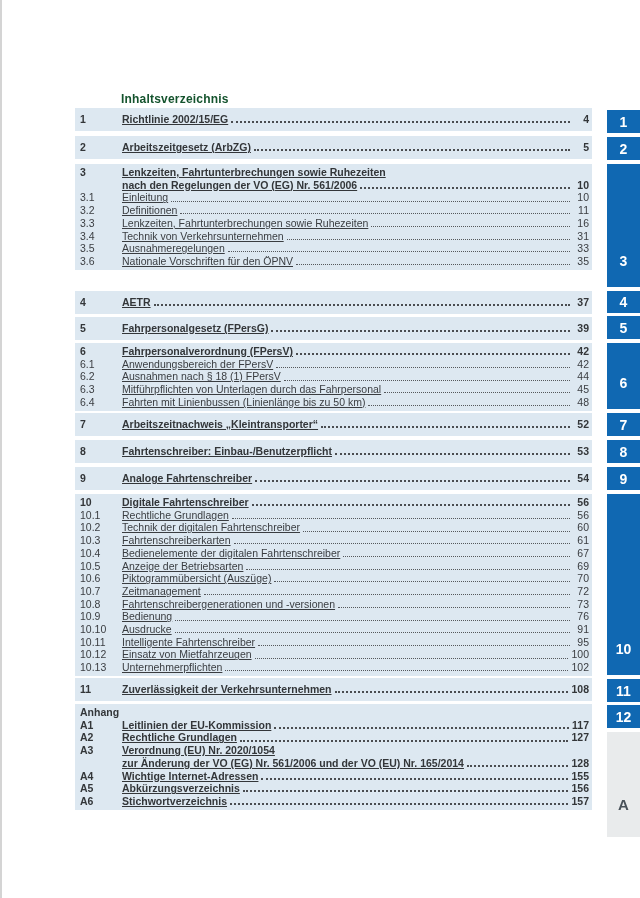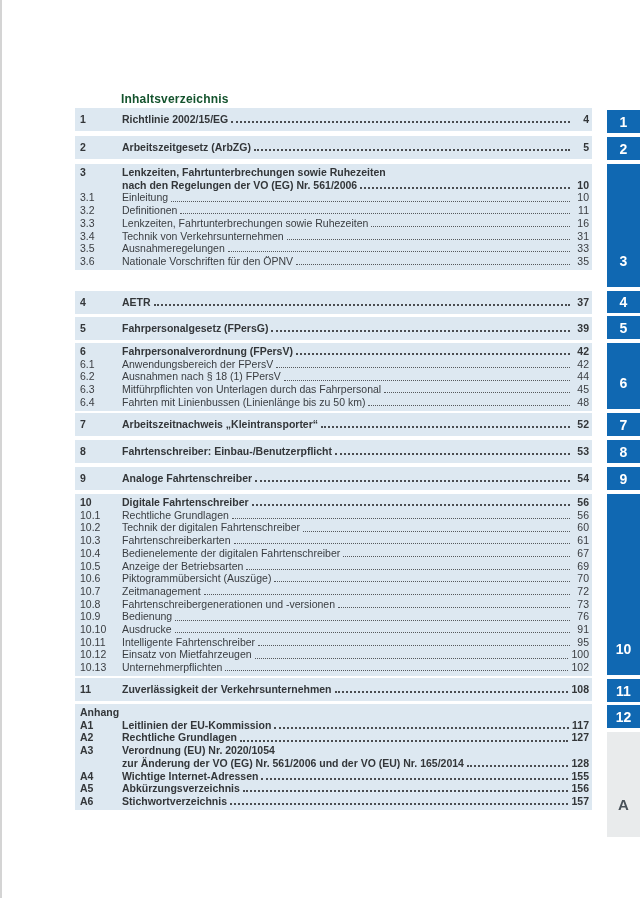--- a/index.html
+++ b/index.html
@@ -7,21 +7,21 @@
         font-family:"Liberation Sans", sans-serif;color:#383b3f;}
   .scan-edge{position:absolute;left:0;top:0;width:2px;height:898px;background:#d4d4d4;}
   .title{position:absolute;left:78px;top:84px;font-size:12px;font-weight:bold;
          color:#14532d;letter-spacing:.2px;margin-left:43px;}
   .band{position:absolute;left:75px;width:517px;background:#dde8f1;
         box-sizing:border-box;padding:2px 3px 2px 5px;}
   .band.single{padding-top:5px;padding-bottom:5px;}
   .row{display:flex;align-items:flex-end;line-height:12.7px;font-size:10.5px;color:#3a3d41;}
   .row.b{font-weight:bold;color:#333639;}
   .num{flex:0 0 42px;white-space:nowrap;}
-  .txt{white-space:nowrap;}
+  .txt{white-space:nowrap;text-decoration:underline;}
   .full{white-space:nowrap;}
   .leader{flex:1 1 auto;min-width:14px;border-bottom:1.6px dotted #55585c;
           margin:0 3px 2.5px 3px;}
   .row.b .leader{border-bottom-width:2px;border-bottom-color:#4a4d50;}
   .pg{flex:0 0 auto;min-width:16px;text-align:right;white-space:nowrap;}
   .tab{position:absolute;left:607px;width:33px;background:#1068b2;color:#ffffff;
        font-size:14px;font-weight:bold;display:flex;flex-direction:column;
        justify-content:center;align-items:center;}
   .tab.tall{justify-content:flex-end;padding-bottom:18px;box-sizing:border-box;}
   .tab.appendix{background:#e9ebec;color:#49525a;font-size:15px;

